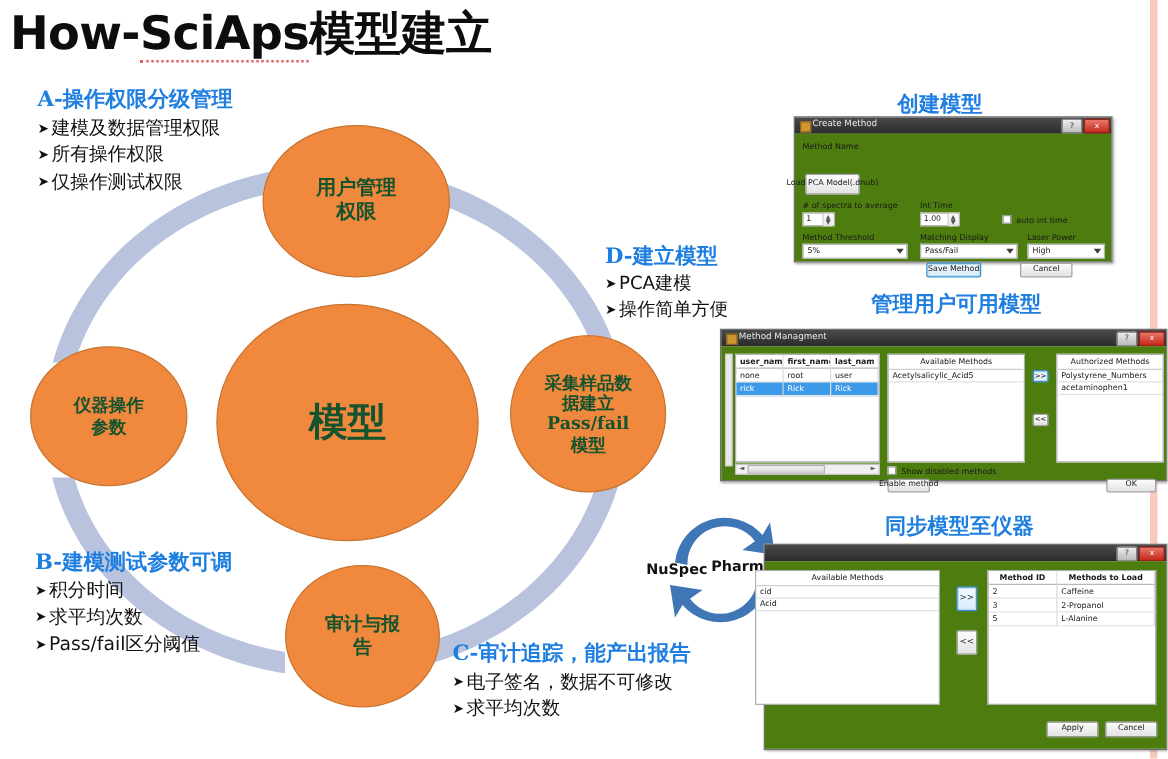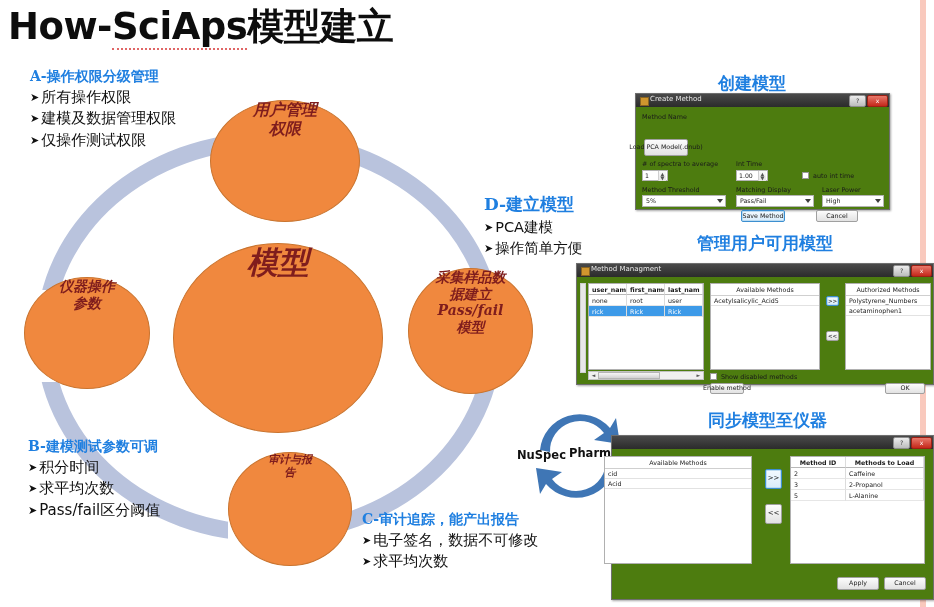--- a/index.html
+++ b/index.html
@@ -34,37 +34,36 @@
   }
   .ring-mask-l{position:absolute;left:22px;top:290px;width:34px;height:92px;background:#fff;}
   .ring-mask-r{position:absolute;left:487px;top:290px;width:34px;height:92px;background:#fff;}
   .ring-mask-t{position:absolute;left:228px;top:120px;width:110px;height:30px;background:#fff;}
   .ring-mask-b{position:absolute;left:228px;top:520px;width:110px;height:30px;background:#fff;}
 
   
   .bub{
     position:absolute;border-radius:50%;
     background:#f0883e;border:1.5px solid #c9742f;
-    color:#7f1d1d;display:flex;justify-content:center;
+    color:#14532d;display:flex;align-items:center;justify-content:center;
     text-align:center;line-height:1.18;font-weight:bold;
     box-sizing:border-box;
-    font-style:italic;
   }
   .bub.center{left:173px;top:243px;width:210px;height:190px;font-size:31px;font-family:"DejaVu Serif","Liberation Serif",serif;}
   .bub.top{left:210px;top:100px;width:150px;height:122px;font-size:16px;}
   .bub.left{left:24px;top:277px;width:126px;height:112px;font-size:14px;}
   .bub.right{left:408px;top:268px;width:125px;height:126px;font-size:14px;}
-  .bub.bottom{left:228px;top:452px;width:124px;height:114px;font-size:11px;}
+  .bub.bottom{left:228px;top:452px;width:124px;height:114px;font-size:15px;}
   .bub .ln{display:block;}
   .bub .mono{font-family:"DejaVu Serif","Liberation Serif",serif;}
 
   
   .ann{position:absolute;}
   .ann h4{
-    margin:0 0 1px 0;font-size:14px;color:#1f7fe0;font-weight:bold;
+    margin:0 0 1px 0;font-size:17px;color:#1f7fe0;font-weight:bold;
     font-family:"DejaVu Serif","Liberation Serif",serif;white-space:nowrap;
   }
   .ann ul{margin:0;padding:0;list-style:none;}
   .ann li{
     font-size:15px;color:#111;white-space:nowrap;line-height:1.42;
     font-family:"DejaVu Sans","Liberation Sans",sans-serif;
   }
   .ann li::before{content:"\27A4";font-size:11px;color:#111;margin-right:2px;position:relative;top:-1px;}
   #ann-a{left:30px;top:68px;}
   #ann-b{left:28px;top:438px;}
@@ -177,22 +176,22 @@
   <div class="bub left">
     <div>
       <span class="ln">仪器操作</span>
       <span class="ln">参数</span>
     </div>
   </div>
 
   <div class="ann" id="ann-a">
     <h4>A-操作权限分级管理</h4>
     <ul>
+      <li>建模及数据管理权限</li>
       <li>所有操作权限</li>
-      <li>建模及数据管理权限</li>
       <li>仅操作测试权限</li>
     </ul>
   </div>
 
   <div class="ann" id="ann-d">
     <h4>D-建立模型</h4>
     <ul>
       <li>PCA建模</li>
       <li>操作简单方便</li>
     </ul>

